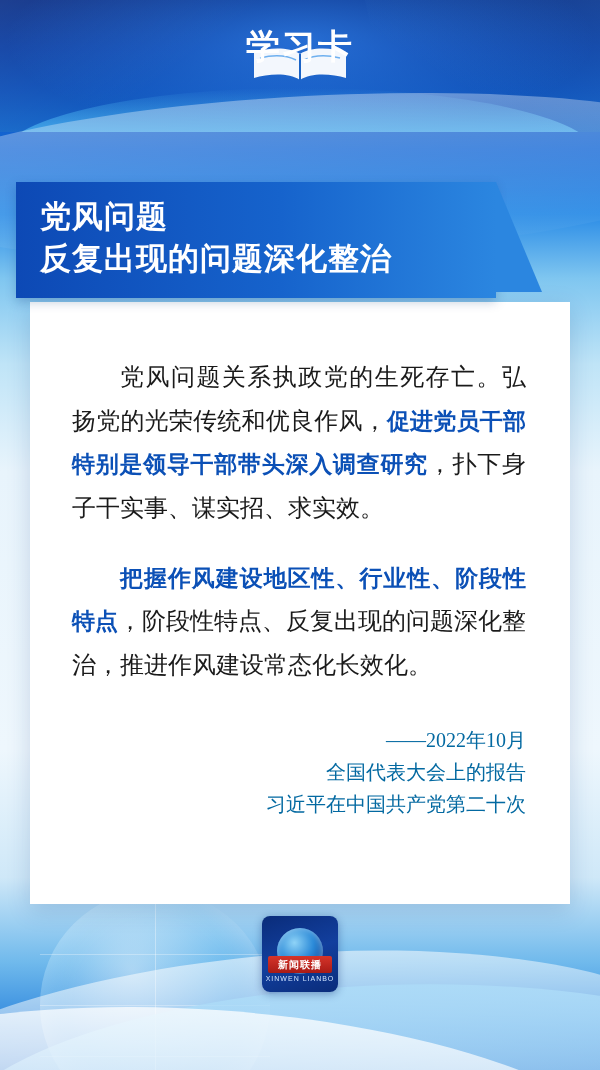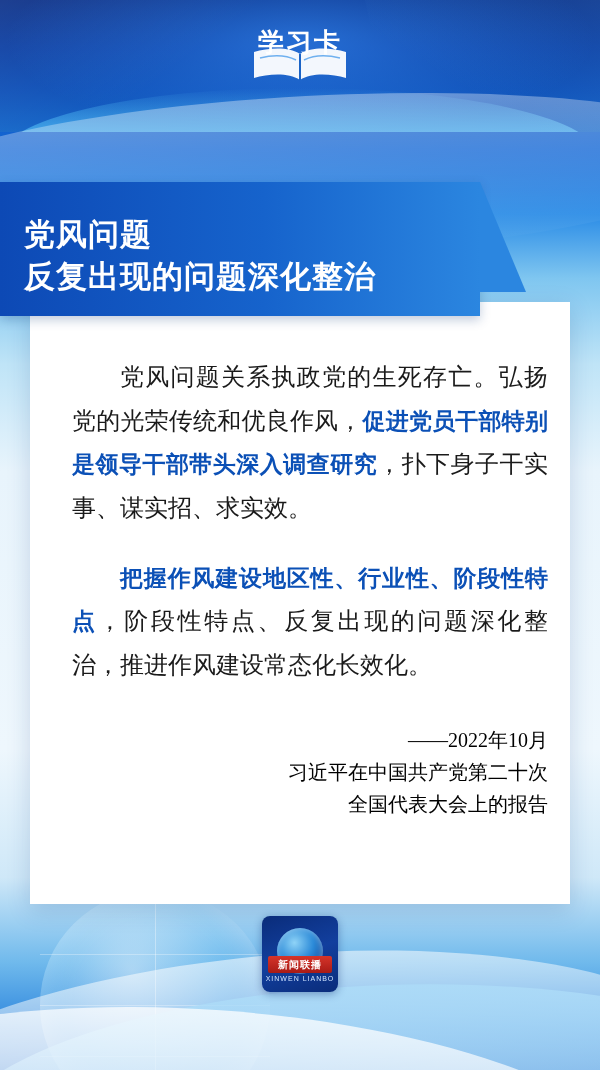--- a/index.html
+++ b/index.html
@@ -59,21 +59,21 @@
     position: absolute;
     left: 0; top: 30px;
     width: 600px;
     text-align: center;
     z-index: 4;
   }
   .logo-text {
     display: inline-block;
     color: #ffffff;
     font-family: "Liberation Serif", serif;
-    font-size: 26px;
+    font-size: 34px;
     font-weight: bold;
     letter-spacing: 2px;
     line-height: 1;
     text-align: right;
   }
   .logo-book {
     position: absolute;
     left: 50%; top: 44px;
     margin-left: -52px;
     width: 104px; height: 42px;
@@ -121,23 +121,23 @@
     width: 900px; height: 300px;
     border-radius: 50%;
   }
   .wave1 { left: -170px; bottom: -185px; background: linear-gradient(180deg, rgba(255,255,255,0.55), rgba(255,255,255,0)); transform: rotate(-5deg); }
   .wave2 { left: -60px;  bottom: -215px; background: linear-gradient(180deg, rgba(173,220,248,0.85), rgba(173,220,248,0)); transform: rotate(-2deg); }
   .wave3 { left: -240px; bottom: -240px; background: linear-gradient(180deg, rgba(255,255,255,0.75), rgba(255,255,255,0)); transform: rotate(4deg); }
 
   
   .title-banner {
     position: absolute;
-    left: 0; top: 182px;
+    left: 16px; top: 182px;
     width: 430px;
-    padding: 32px 26px 18px 24px;
+    padding: 14px 26px 18px 24px;
     background: linear-gradient(90deg, #0d49b5 0%, #1663cc 55%, #2b86e0 100%);
     color: #ffffff;
     z-index: 5;
     box-shadow: 0 4px 10px rgba(10,50,120,0.25);
   }
   .title-banner:after {
     content: "";
     position: absolute;
     right: -46px; top: 0;
     width: 0; height: 0;
@@ -157,21 +157,21 @@
   .card {
     position: absolute;
     left: 30px; top: 302px;
     width: 540px;
     height: 602px;
     background: #ffffff;
     box-shadow: 0 6px 22px rgba(18,60,130,0.18);
     z-index: 4;
   }
   .card-inner {
-    padding: 54px 22px 0 42px;
+    padding: 54px 44px 0 42px;
   }
   .para {
     font-family: "Liberation Serif", serif;
     font-size: 24px;
     line-height: 1.82;
     color: #1a1a1a;
     text-align: justify;
     text-indent: 2em;
     margin: 0 0 26px 0;
   }
@@ -179,21 +179,21 @@
     color: #0b50b6;
     font-family: "Liberation Sans", sans-serif;
     font-weight: bold;
     font-size: 23px;
   }
   .attrib {
     margin-top: 36px;
     font-family: "Liberation Serif", serif;
     font-size: 20px;
     line-height: 1.6;
-    color: #000000;
+    color: #0369a1;
     text-align: right;
   }
 
   
   .xw-logo {
     position: absolute;
     left: 50%; bottom: 78px;
     margin-left: -38px;
     width: 76px; height: 76px;
     border-radius: 8px;
@@ -265,22 +265,22 @@
   <div class="card">
     <div class="card-inner">
       <p class="para">
         <span>党风问题关系执政党的生死存亡。弘扬党的光荣传统和优良作风，</span><b>促进党员干部特别是领导干部带头深入调查研究</b><span>，扑下身子干实事、谋实招、求实效。</span>
       </p>
       <p class="para">
         <b>把握作风建设地区性、行业性、阶段性特点</b><span>，阶段性特点、反复出现的问题深化整治，推进作风建设常态化长效化。</span>
       </p>
       <div class="attrib">
         <div>——2022年10月</div>
+        <div>全国代表大会上的报告</div>
         <div>习近平在中国共产党第二十次</div>
-        <div>全国代表大会上的报告</div>
       </div>
     </div>
   </div>
 
   <div class="bottom-deco">
     <div class="globe">
       <div class="meridian"></div>
       <div class="lat" style="top:28%"></div>
       <div class="lat" style="top:50%"></div>
       <div class="lat" style="top:72%"></div>

